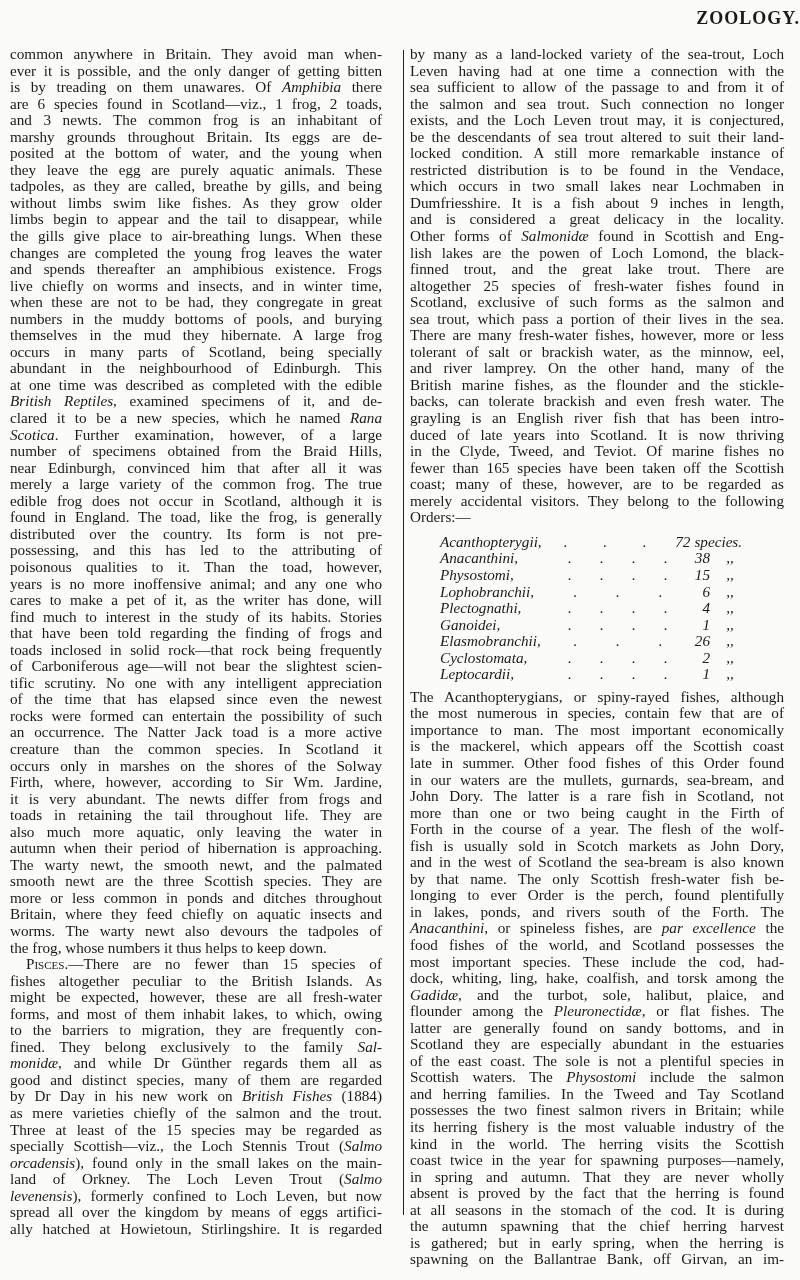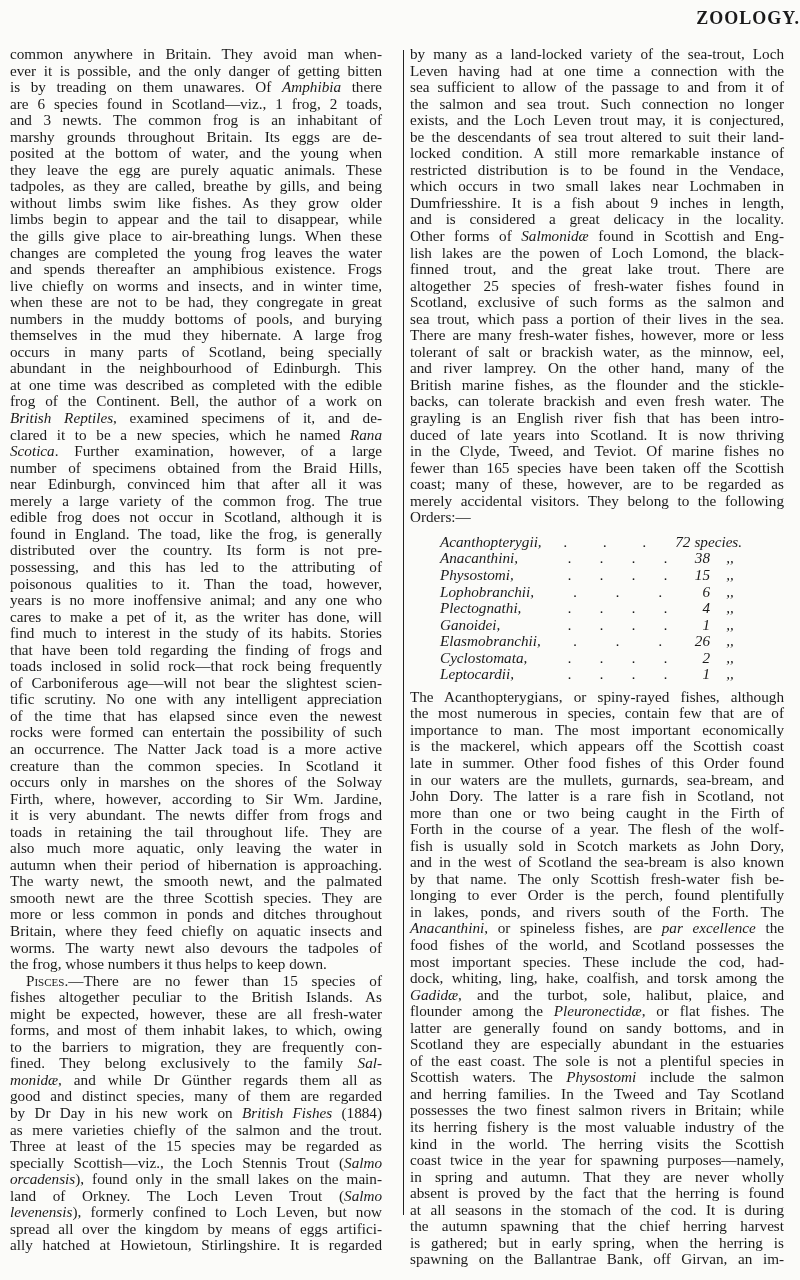--- a/index.html
+++ b/index.html
@@ -72,21 +72,20 @@
     <span class="ln">the gills give place to air-breathing lungs.  When these</span>
     <span class="ln">changes are completed the young frog leaves the water</span>
     <span class="ln">and spends thereafter an amphibious existence.  Frogs</span>
     <span class="ln">live chiefly on worms and insects, and in winter time,</span>
     <span class="ln">when these are not to be had, they congregate in great</span>
     <span class="ln">numbers in the muddy bottoms of pools, and burying</span>
     <span class="ln">themselves in the mud they hibernate.  A large frog</span>
     <span class="ln">occurs in many parts of Scotland, being specially</span>
     <span class="ln">abundant in the neighbourhood of Edinburgh.  This</span>
     <span class="ln">at one time was described as completed with the edible</span>
-    <span class="ln">frog of the Continent.  Bell, the author of a work on</span>
     <span class="ln"><i>British Reptiles</i>, examined specimens of it, and de-</span>
     <span class="ln">clared it to be a new species, which he named <i>Rana</i></span>
     <span class="ln"><i>Scotica</i>.  Further examination, however, of a large</span>
     <span class="ln">number of specimens obtained from the Braid Hills,</span>
     <span class="ln">near Edinburgh, convinced him that after all it was</span>
     <span class="ln">merely a large variety of the common frog.  The true</span>
     <span class="ln">edible frog does not occur in Scotland, although it is</span>
     <span class="ln">found in England.  The toad, like the frog, is generally</span>
     <span class="ln">distributed over the country.  Its form is not pre-</span>
     <span class="ln">possessing, and this has led to the attributing of</span>

